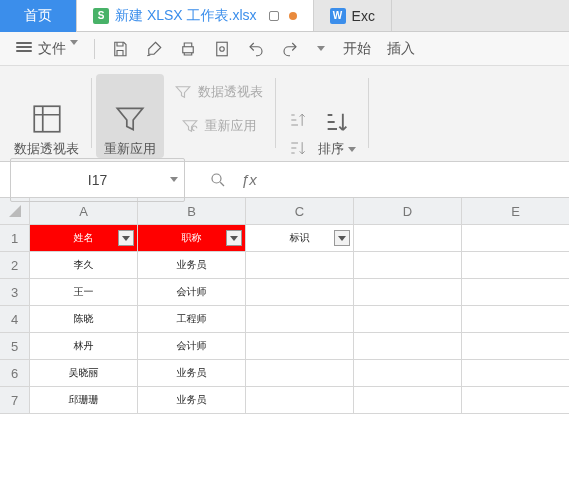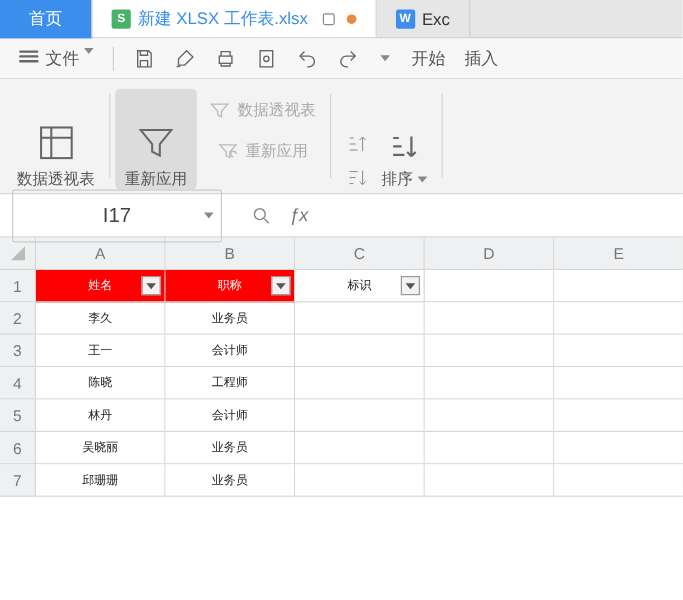--- a/index.html
+++ b/index.html
@@ -28,21 +28,21 @@
   .rgroup.sel{background:#dcdcdc;border-radius:4px}
   .rvsplit{width:1px;height:70px;background:#d5d5d5;margin:4px 2px 0}
   .rlabel{white-space:nowrap;display:flex;align-items:center;gap:2px}
   .bigicon{width:34px;height:34px;fill:none;stroke:#666;stroke-width:1.6}
   .smrow{display:flex;align-items:center;gap:6px;color:#aaa;font-size:13px;height:24px}
   .smrow svg{width:18px;height:18px;stroke:#bbb;fill:none;stroke-width:1.5}
   .ribbon .sortpair{display:flex;gap:6px;align-items:center}
   .ribbon .sortpair svg{stroke:#888}
   
   .fbar{display:flex;align-items:center;height:36px;border-bottom:1px solid #d0d0d0;background:#fff}
-  .namebox{width:175px;height:44px;border:1px solid #ccc;margin:0 10px;display:flex;align-items:center;justify-content:center;position:relative;color:#444;font-size:17px;border-radius:2px}
+  .namebox{width:175px;height:44px;border:1px solid #ccc;margin:0 10px;display:flex;align-items:center;justify-content:center;position:relative;color:#444;font-size:14px;border-radius:2px}
   .namebox .caret{position:absolute;right:6px}
   .fxicons{display:flex;align-items:center;gap:14px;padding:0 14px;color:#888}
   .fxicons svg{width:18px;height:18px;stroke:#888;fill:none;stroke-width:1.6}
   .fxicons .fx{font-style:italic;font-family:Liberation Sans, sans-serif;font-size:15px;color:#777}
   .finput{flex:1;height:28px;border:none;outline:none;padding:0 6px;font-size:14px}
   
   .sheet{display:grid;grid-template-columns:30px 108px 108px 108px 108px 108px;border-collapse:collapse}
   .sheet > div{border-right:1px solid #d6d6d6;border-bottom:1px solid #d6d6d6;height:27px;display:flex;align-items:center;justify-content:center;font-size:10px;background:#fff}
   .sheet .colhdr,.sheet .rowhdr,.sheet .corner{background:#eef0f2;color:#777;font-size:13px}
   .sheet .corner svg{width:12px;height:12px;fill:#bbb}

